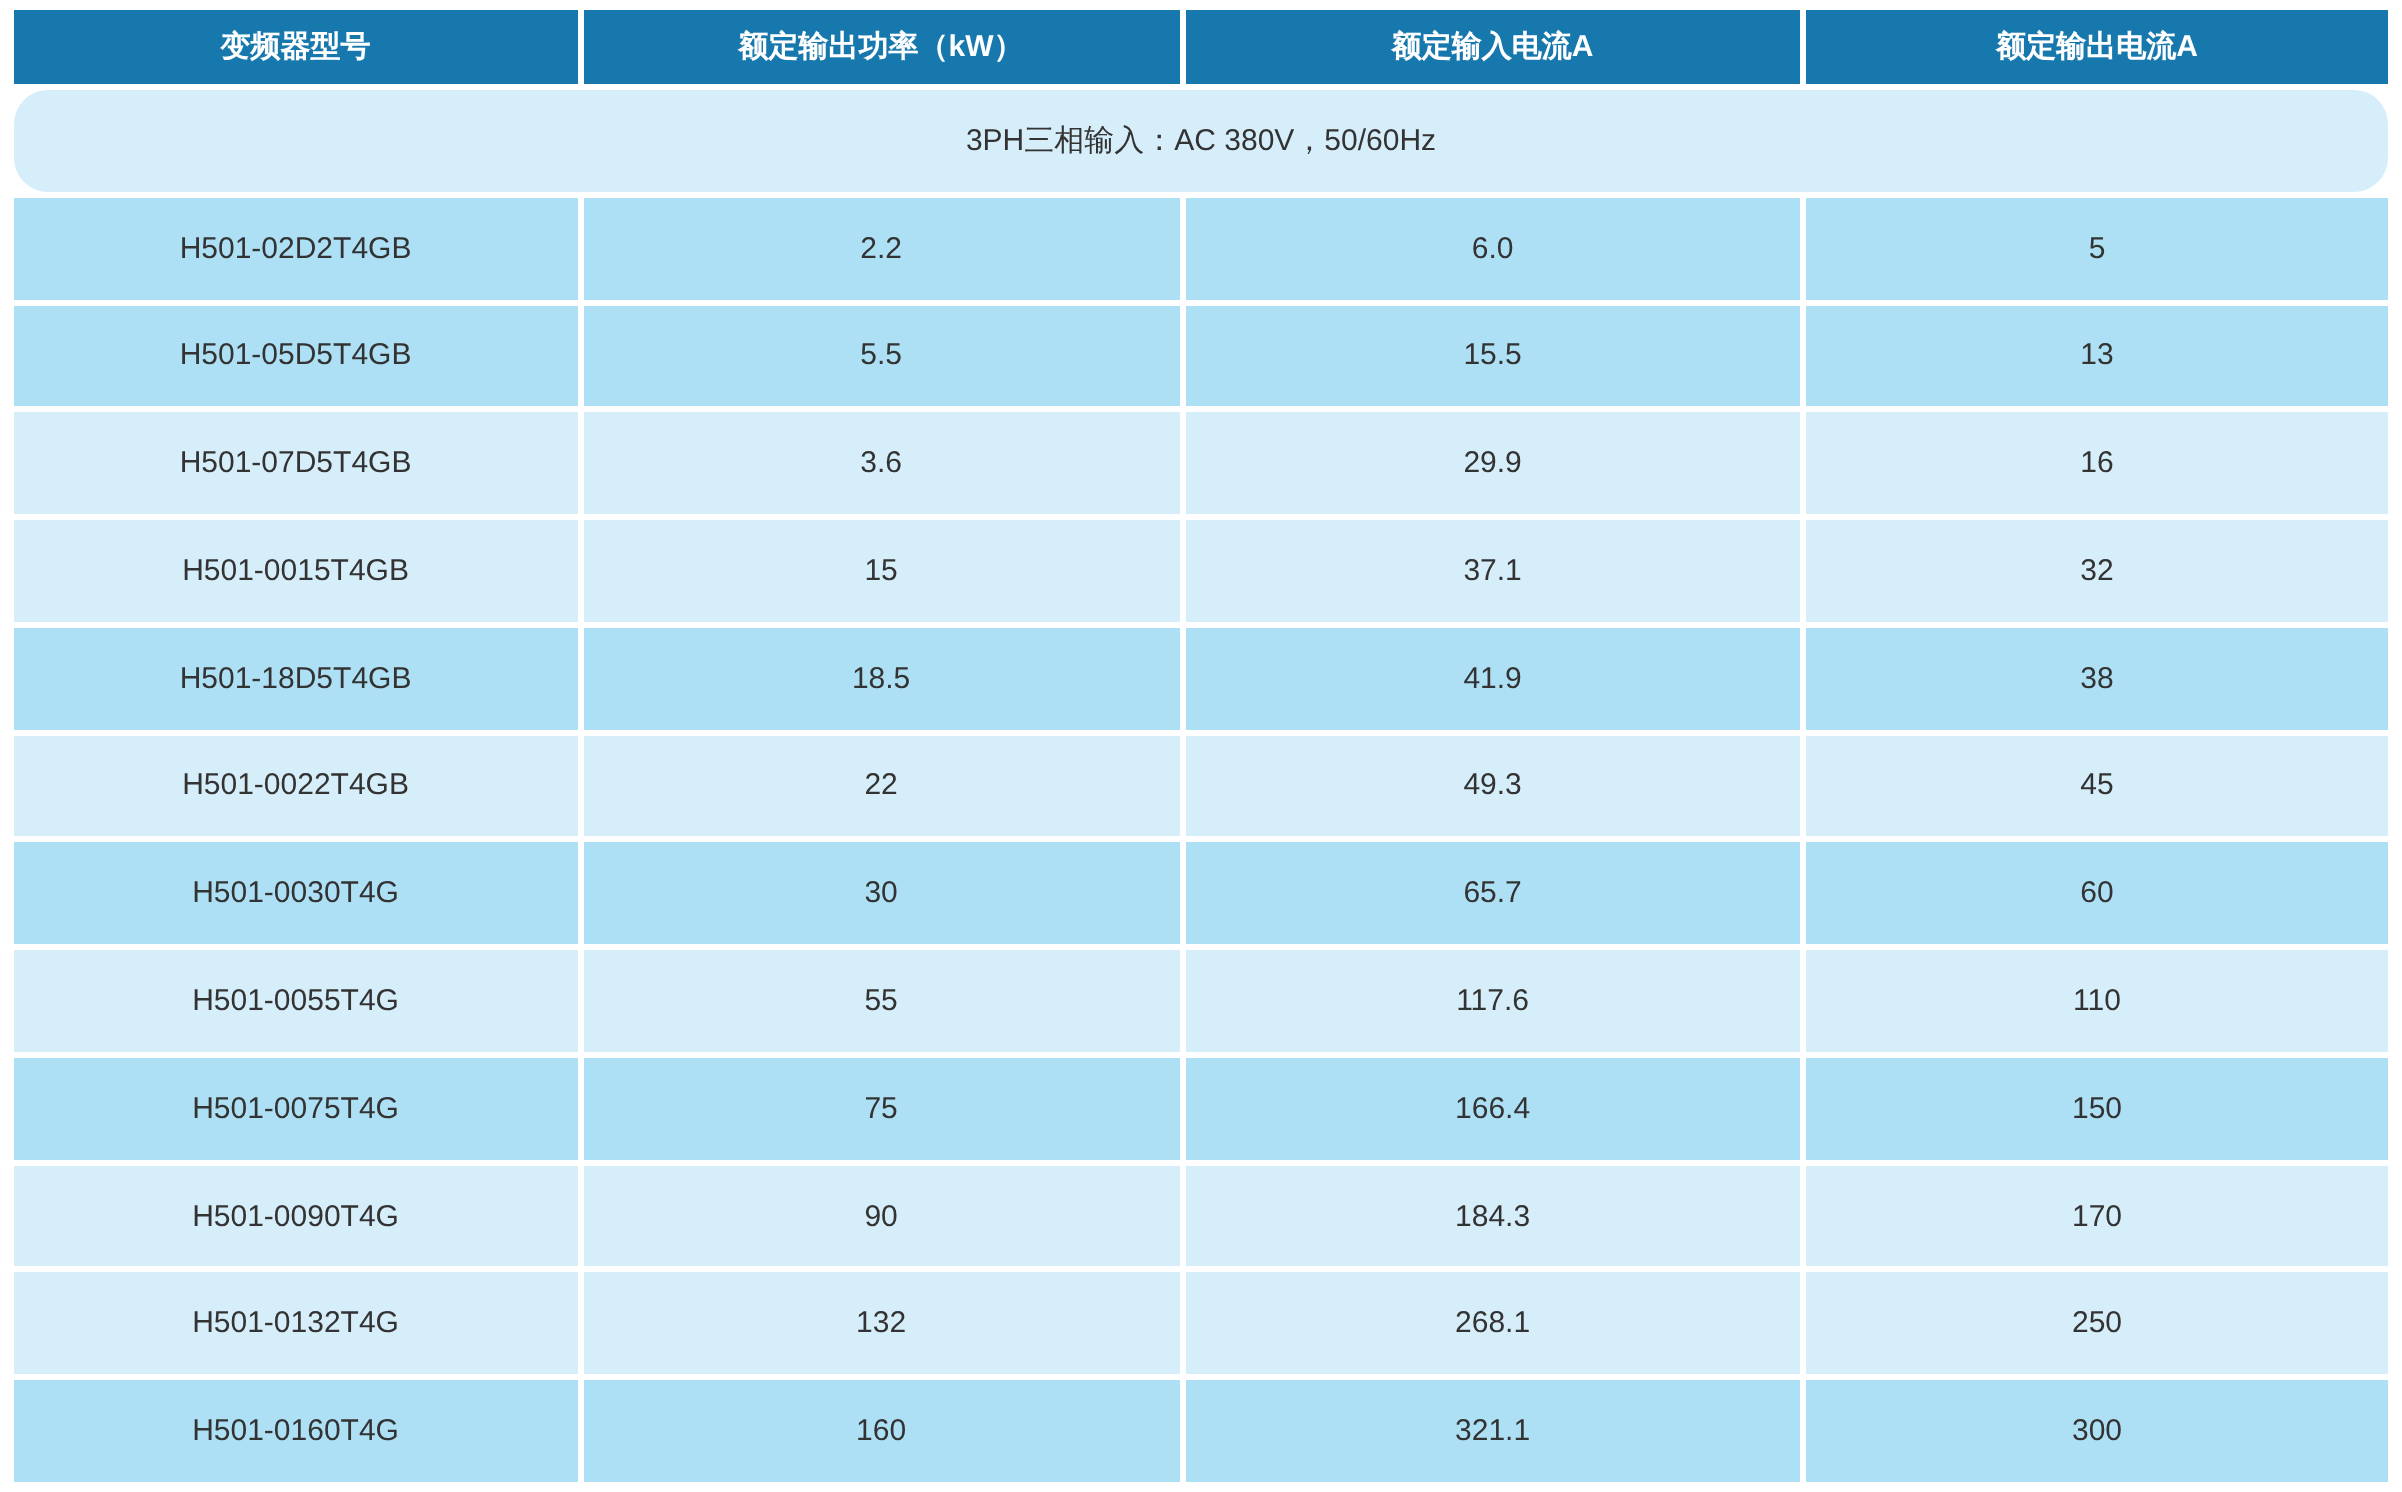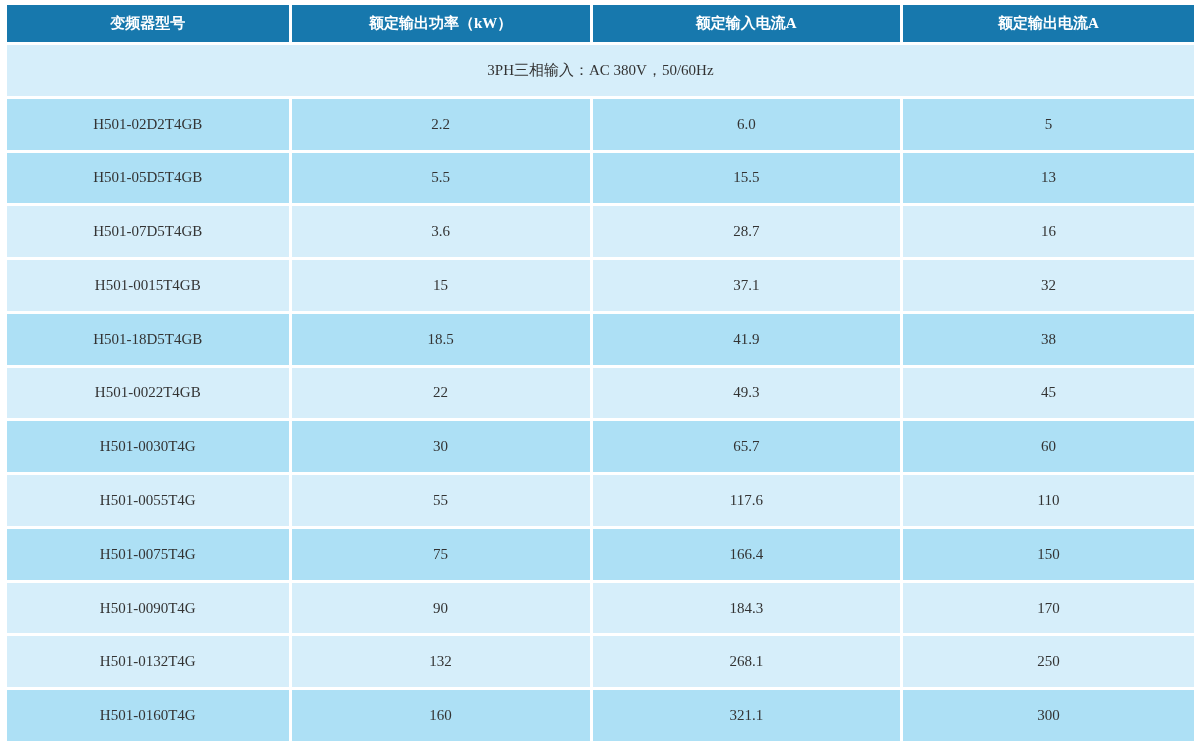--- a/index.html
+++ b/index.html
@@ -15,21 +15,20 @@
     margin: 0;
     padding: 0;
     background: #ffffff;
     font-family: "Liberation Sans", "DejaVu Sans", sans-serif;
   }
   .page {
     width: 1201px;
     height: 746px;
     background: var(--grid-gap);
     padding: 2px 4px;
-    font-family: Liberation Serif, serif;
   }
   table.spec-table {
     width: 100%;
     height: 100%;
     border-collapse: separate;
     border-spacing: 3px;
     table-layout: fixed;
     background: var(--grid-gap);
   }
   table.spec-table th {
@@ -43,21 +42,21 @@
   }
   table.spec-table td {
     font-size: 15px;
     color: var(--cell-text);
     text-align: center;
     padding: 0 4px;
     height: 35px;
     overflow: hidden;
     white-space: nowrap;
   }
-  tr.subheader-row td { background: var(--row-light); }
+  tr.subheader-row td { background: var(--row-light); border-radius: 17px; }
   tr.row-dark td  { background: var(--row-dark); }
   tr.row-light td { background: var(--row-light); }
 </style>
 </head>
 <body>
 
 <div class="page">
   <table class="spec-table">
     <colgroup>
       <col style="width:23.9%">
@@ -86,21 +85,21 @@
         </tr>
         <tr class="row-dark">
           <td>H501-05D5T4GB</td>
           <td>5.5</td>
           <td>15.5</td>
           <td>13</td>
         </tr>
         <tr class="row-light">
           <td>H501-07D5T4GB</td>
           <td>3.6</td>
-          <td>28.7</td>
+          <td>29.9</td>
           <td>16</td>
         </tr>
         <tr class="row-light">
           <td>H501-0015T4GB</td>
           <td>15</td>
           <td>37.1</td>
           <td>32</td>
         </tr>
         <tr class="row-dark">
           <td>H501-18D5T4GB</td>

